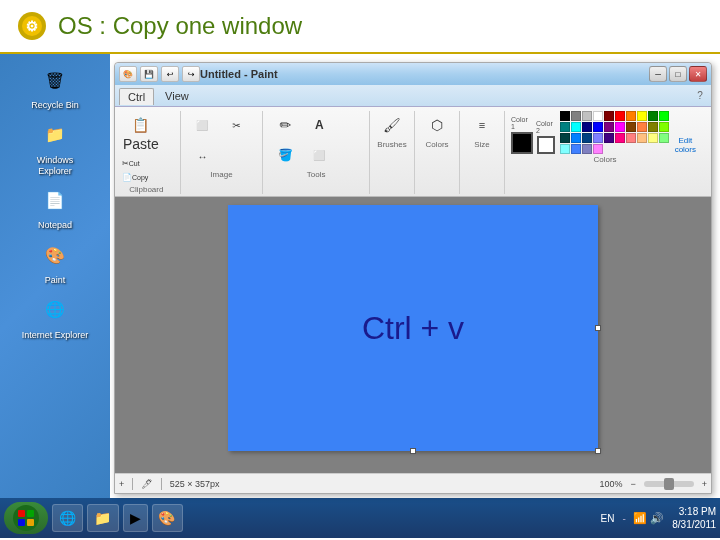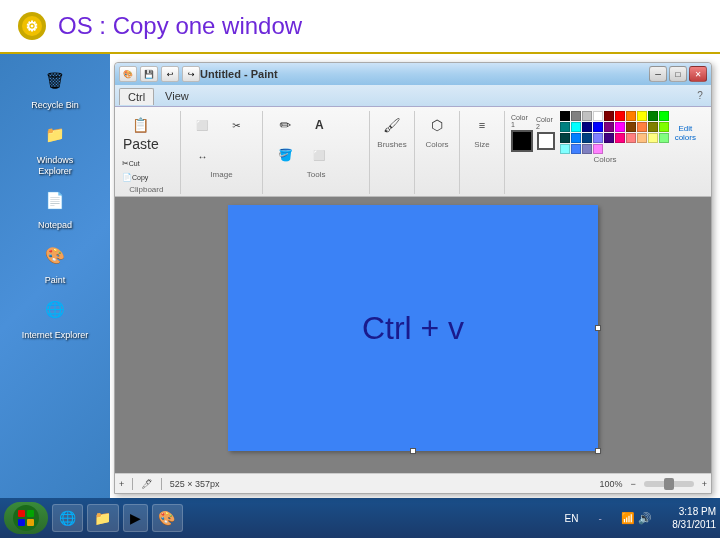--- a/index.html
+++ b/index.html
@@ -21,21 +21,21 @@
     }
     .header-icon {
       width: 32px;
       height: 32px;
       margin-right: 10px;
       flex-shrink: 0;
     }
     .header-title {
       font-size: 24px;
       font-weight: normal;
-      color: #6d28d9;
+      color: #4d7c0f;
     }
 
     
     .main-content {
       display: flex;
       height: calc(540px - 56px - 40px);
     }
 
     
     .desktop {
@@ -205,21 +205,21 @@
     }
     .ribbon-group-label {
       font-size: 8px;
       color: #666;
       margin-top: 1px;
     }
 
     
     .color-area {
       display: flex;
-      align-items: center;
+      align-items: flex-end;
       gap: 3px;
     }
     .color-swatch-active {
       width: 22px;
       height: 22px;
       border: 2px solid #555;
     }
     .color-grid {
       display: grid;
       grid-template-columns: repeat(10, 10px);
@@ -308,21 +308,21 @@
       border-radius: 3px;
       display: flex;
       align-items: center;
       gap: 3px;
       cursor: pointer;
     }
     .taskbar-spacer { flex: 1; }
     .taskbar-right {
       display: flex;
       align-items: center;
-      gap: 20px;
+      gap: 8px;
     }
     .taskbar-time {
       color: #fff;
       font-size: 10px;
       text-align: right;
       line-height: 1.3;
     }
     .taskbar-lang {
       color: #fff;
       font-size: 10px;

